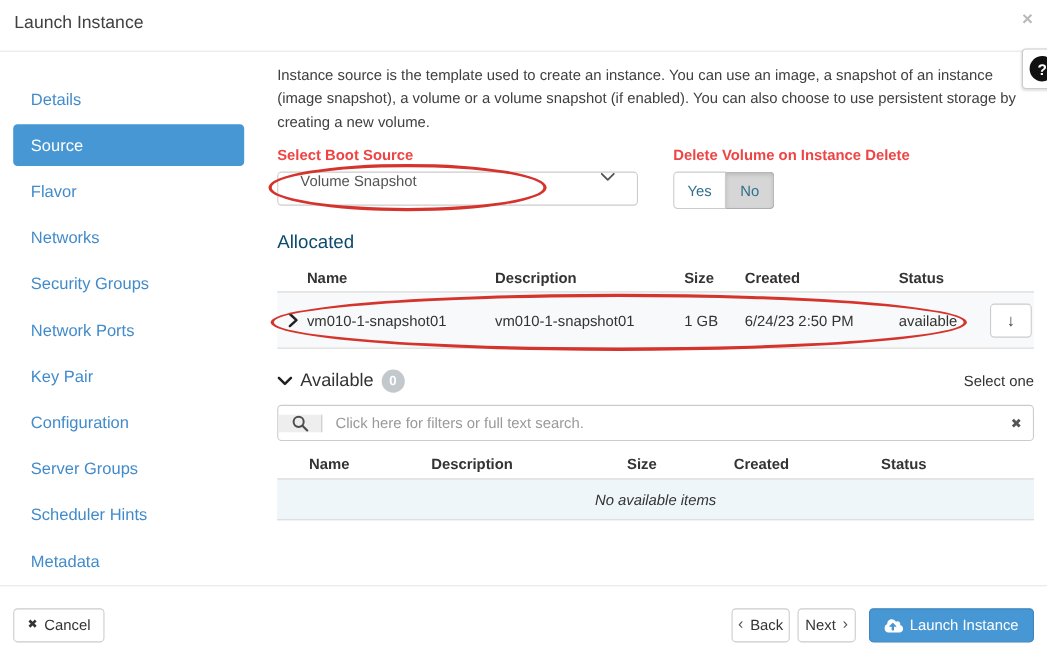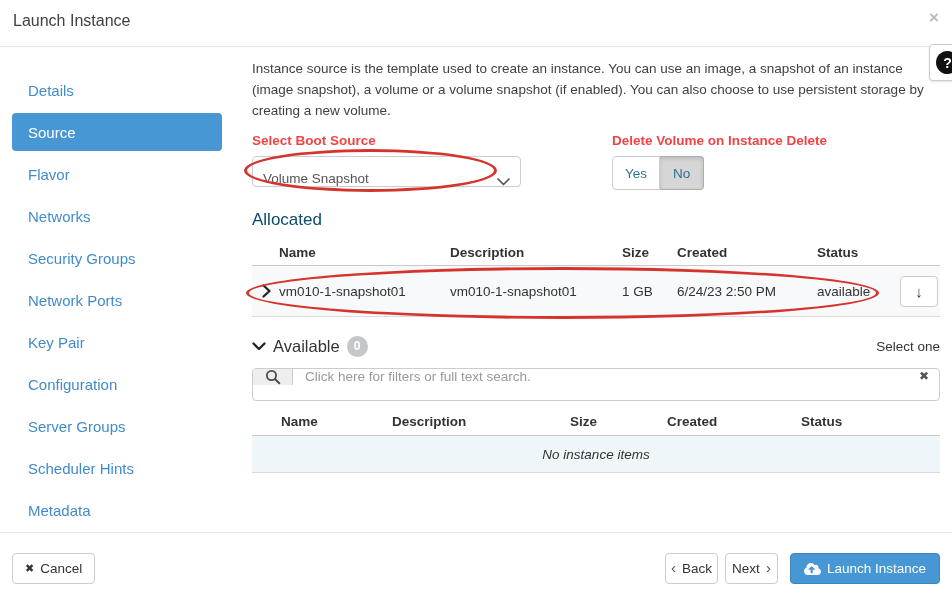--- a/index.html
+++ b/index.html
@@ -19,21 +19,21 @@
   .sidebar { position:absolute; left:12px; top:71px; width:210px; }
   .nav-item { height:38px; margin-bottom:4px; display:flex; align-items:center; padding-left:16px; font-size:15px; color:#428bca; border-radius:4px; cursor:pointer; }
   .nav-item.active { background:#4697d3; color:#fff; }
 
   
   .description { position:absolute; left:252px; top:58px; width:690px; font-size:13.5px; line-height:21px; color:#404040; }
   .field-label { position:absolute; font-size:13.5px; font-weight:bold; color:#ef4444; }
   .lbl-boot { left:252px; top:133px; }
   .lbl-del  { left:612px; top:133px; }
 
-  .select-box { position:absolute; left:252px; top:156px; width:269px; height:31px; border:1px solid #ccc; border-radius:4px; background:#fff; display:flex; align-items:flex-end; padding:0 10px; cursor:pointer; }
+  .select-box { position:absolute; left:252px; top:156px; width:328px; height:31px; border:1px solid #ccc; border-radius:4px; background:#fff; display:flex; align-items:flex-start; padding:0 20px; cursor:pointer; }
   .select-box .sel-text { font-size:13.5px; color:#555; flex:1; }
   .select-box svg { flex:none; }
 
   .toggle-group { position:absolute; left:612px; top:156px; display:flex; }
   .toggle-btn { height:30px; min-width:44px; padding:16px 12px; display:flex; align-items:center; justify-content:center; font-size:13.5px; color:#31708f; background:#fff; border:1px solid #ccc; cursor:pointer; }
   .toggle-btn.first { border-radius:4px 0 0 4px; }
   .toggle-btn.last  { border-radius:0 4px 4px 0; border-left:none; }
   .toggle-btn.selected { background:#d6d6d6; border-color:#adadad; box-shadow:inset 0 2px 4px rgba(0,0,0,.12); }
 
   .section-heading { position:absolute; font-size:17px; color:#0c4a6e; }
@@ -48,21 +48,21 @@
   .row-action { justify-self:start; }
   .icon-btn { width:38px; height:31px; background:#fff; border:1px solid #ccc; border-radius:4px; display:flex; align-items:center; justify-content:center; font-size:15px; font-weight:bold; color:#333; cursor:pointer; }
 
   
   .avail-header { position:absolute; left:252px; top:334px; width:688px; height:24px; display:flex; align-items:center; }
   .avail-left { display:flex; align-items:center; gap:7px; cursor:pointer; }
   .avail-title { font-size:16.5px; color:#333; }
   .count-badge { width:21px; height:21px; border-radius:50%; background:#c2c8cc; color:#fff; font-size:12px; font-weight:bold; display:flex; align-items:center; justify-content:center; }
   .select-hint { margin-left:auto; font-size:13.5px; color:#333; }
 
-  .search-bar { position:absolute; left:252px; top:368px; width:688px; height:33px; border:1px solid #ccc; border-radius:4px; background:#fff; display:flex; align-items:flex-start; overflow:hidden; }
+  .search-bar { position:absolute; left:252px; top:368px; width:688px; height:33px; border:1px solid #ccc; border-radius:4px; background:#fff; display:flex; align-items:center; overflow:hidden; }
   .search-addon { width:40px; background:#eee; border-right:1px solid #ccc; display:flex; align-items:center; justify-content:center; cursor:pointer; flex:none; }
   .search-input { flex:1; border:none; outline:none; font-family:inherit; font-size:13.5px; color:#555; padding:0 12px; background:transparent; }
   .search-input::placeholder { color:#999; opacity:1; }
   .search-clear { flex:none; width:30px; display:flex; align-items:center; justify-content:center; font-size:12px; font-weight:bold; color:#555; cursor:pointer; }
 
   .avail-table { position:absolute; left:252px; top:407px; width:688px; }
   .avail-head { display:grid; grid-template-columns:29px 111px 178px 97px 134px 1fr; align-items:center; height:29px; border-bottom:1px solid #c9c9c9; font-size:13.5px; font-weight:bold; }
   .avail-empty { height:37px; background:#eef6fa; border-bottom:1px solid #d9d9d9; display:flex; align-items:center; justify-content:center; font-size:13.5px; font-style:italic; color:#333; }
 
   
@@ -201,21 +201,21 @@
 
   <div class="avail-table">
     <div class="avail-head">
       <span></span>
       <span>Name</span>
       <span>Description</span>
       <span>Size</span>
       <span>Created</span>
       <span>Status</span>
     </div>
-    <div class="avail-empty">No instance items</div>
+    <div class="avail-empty">No available items</div>
   </div>
 
   <div class="annotation ellipse-boot"></div>
   <div class="annotation ellipse-row"></div>
 
   <div class="footer-divider"></div>
   <button class="btn btn-cancel">
     <span class="glyph">✖</span>
     <span>Cancel</span>
   </button>

